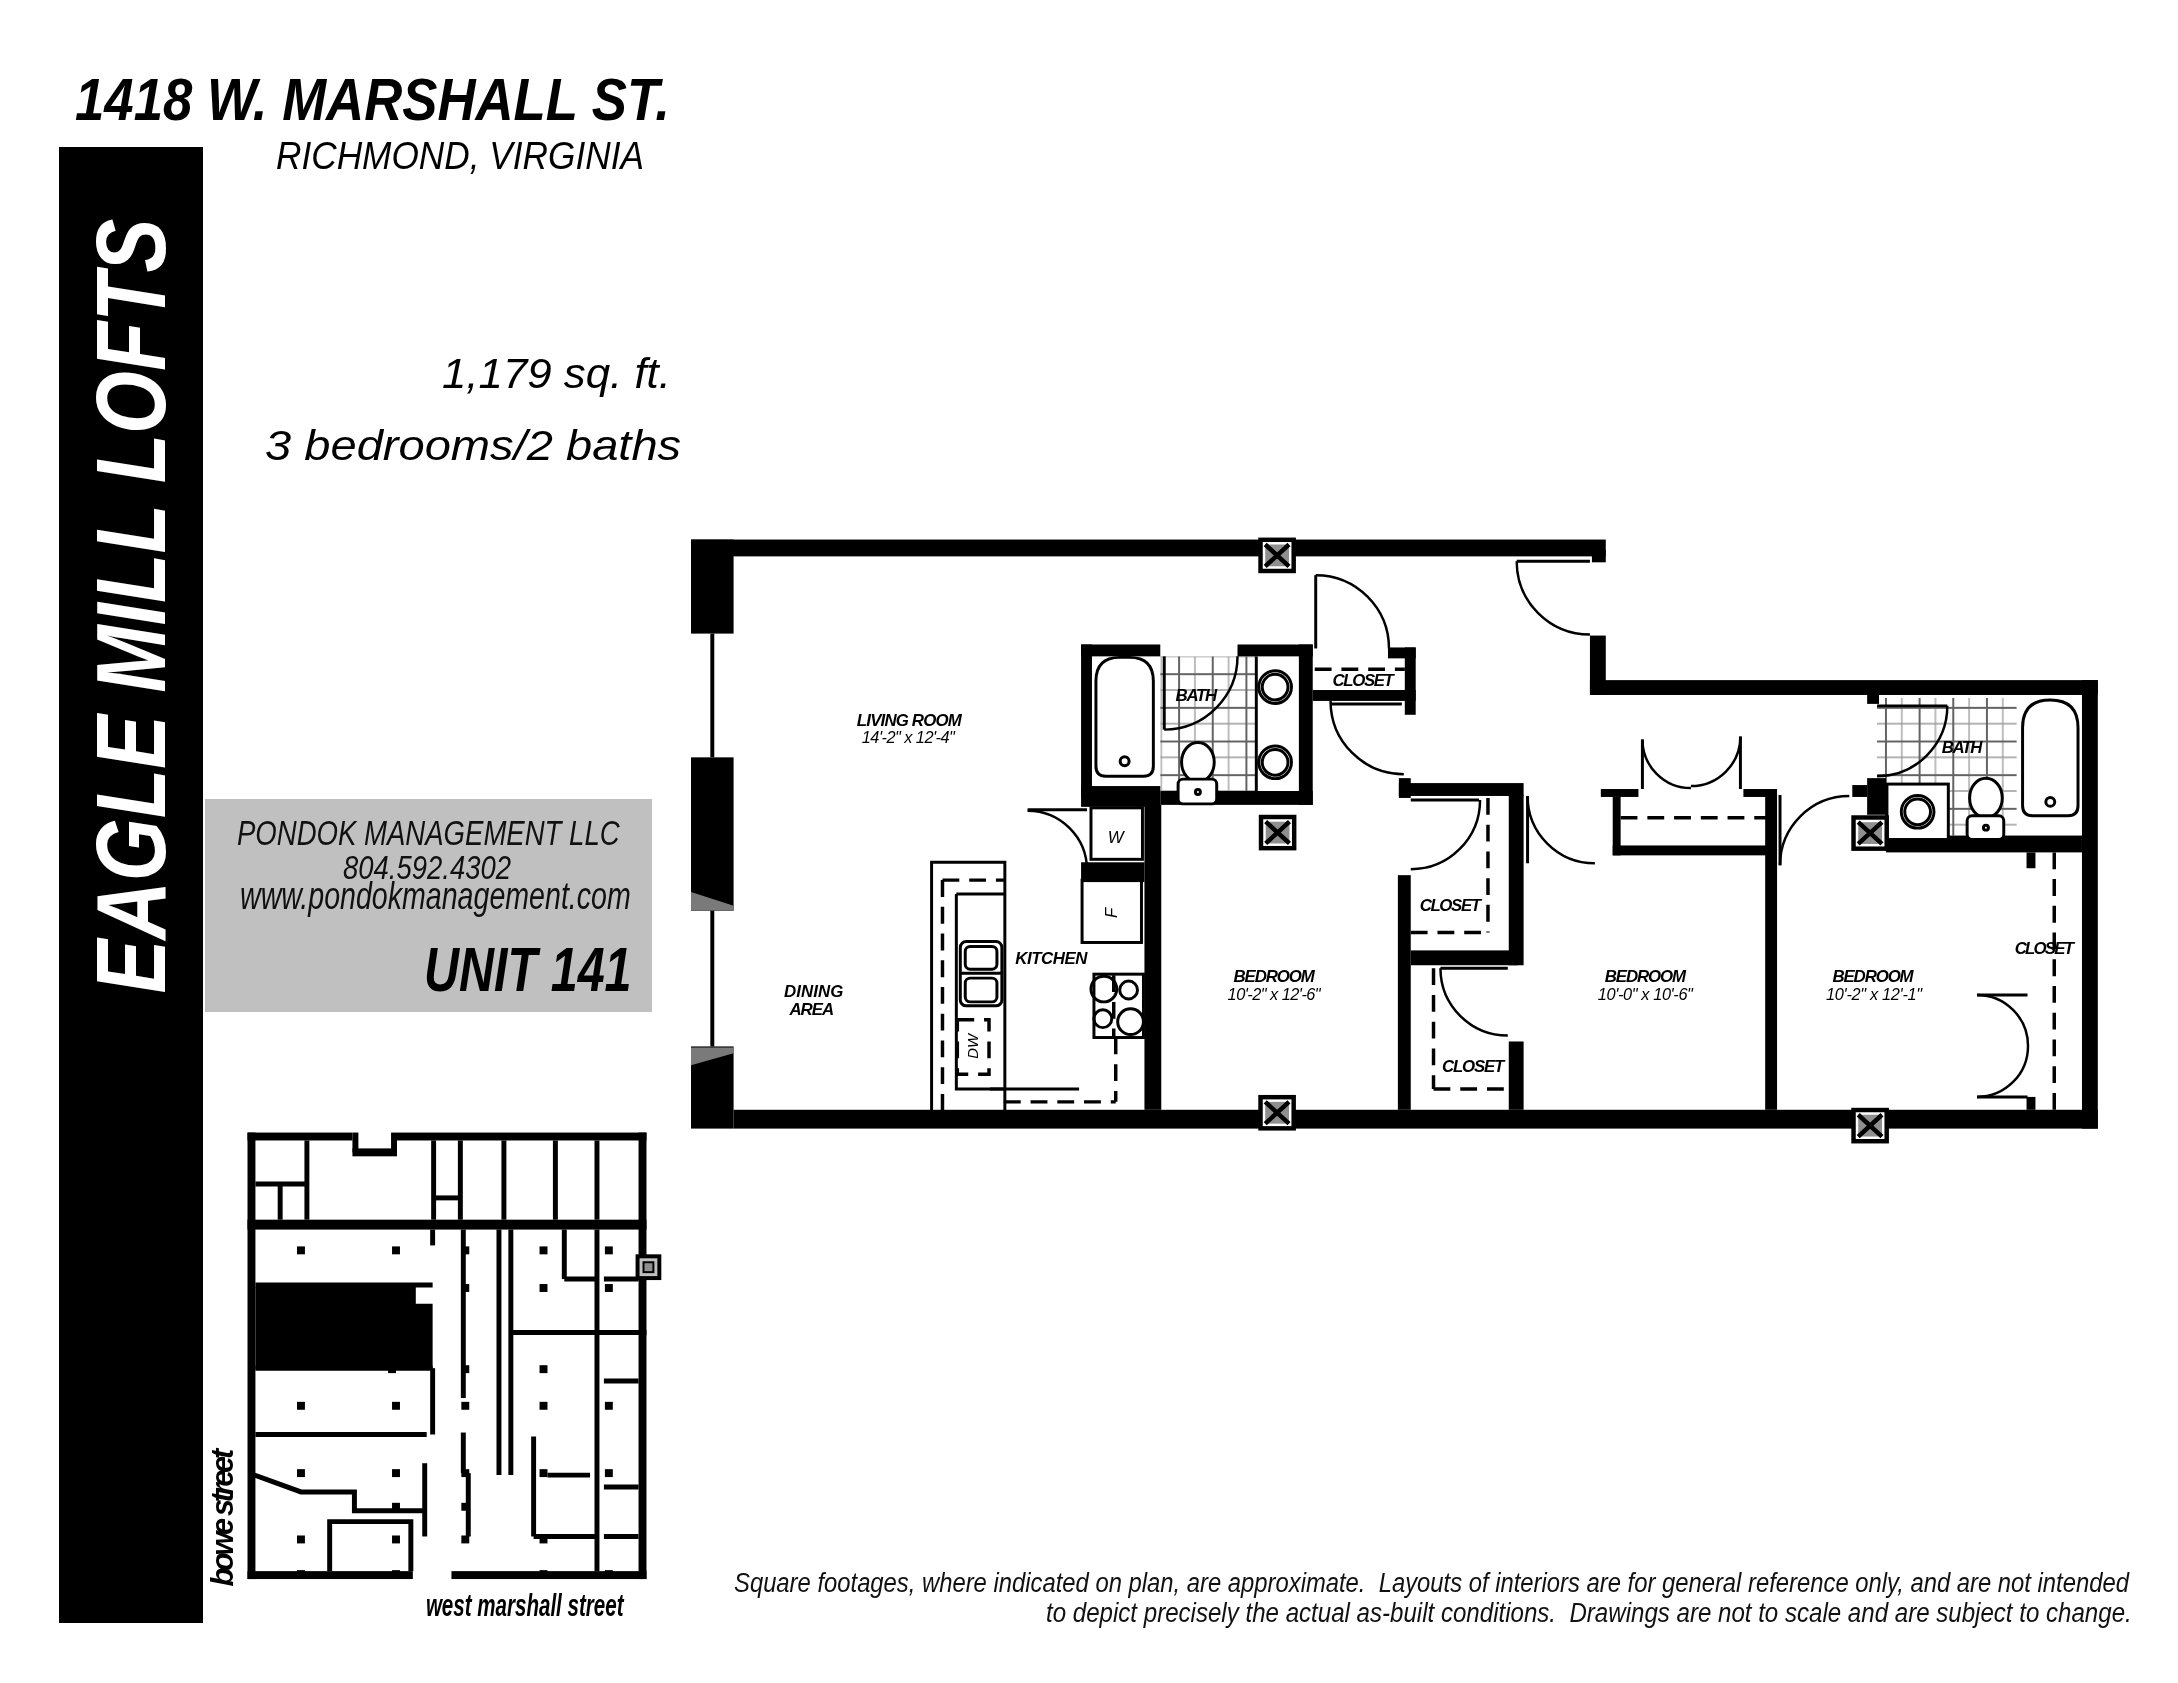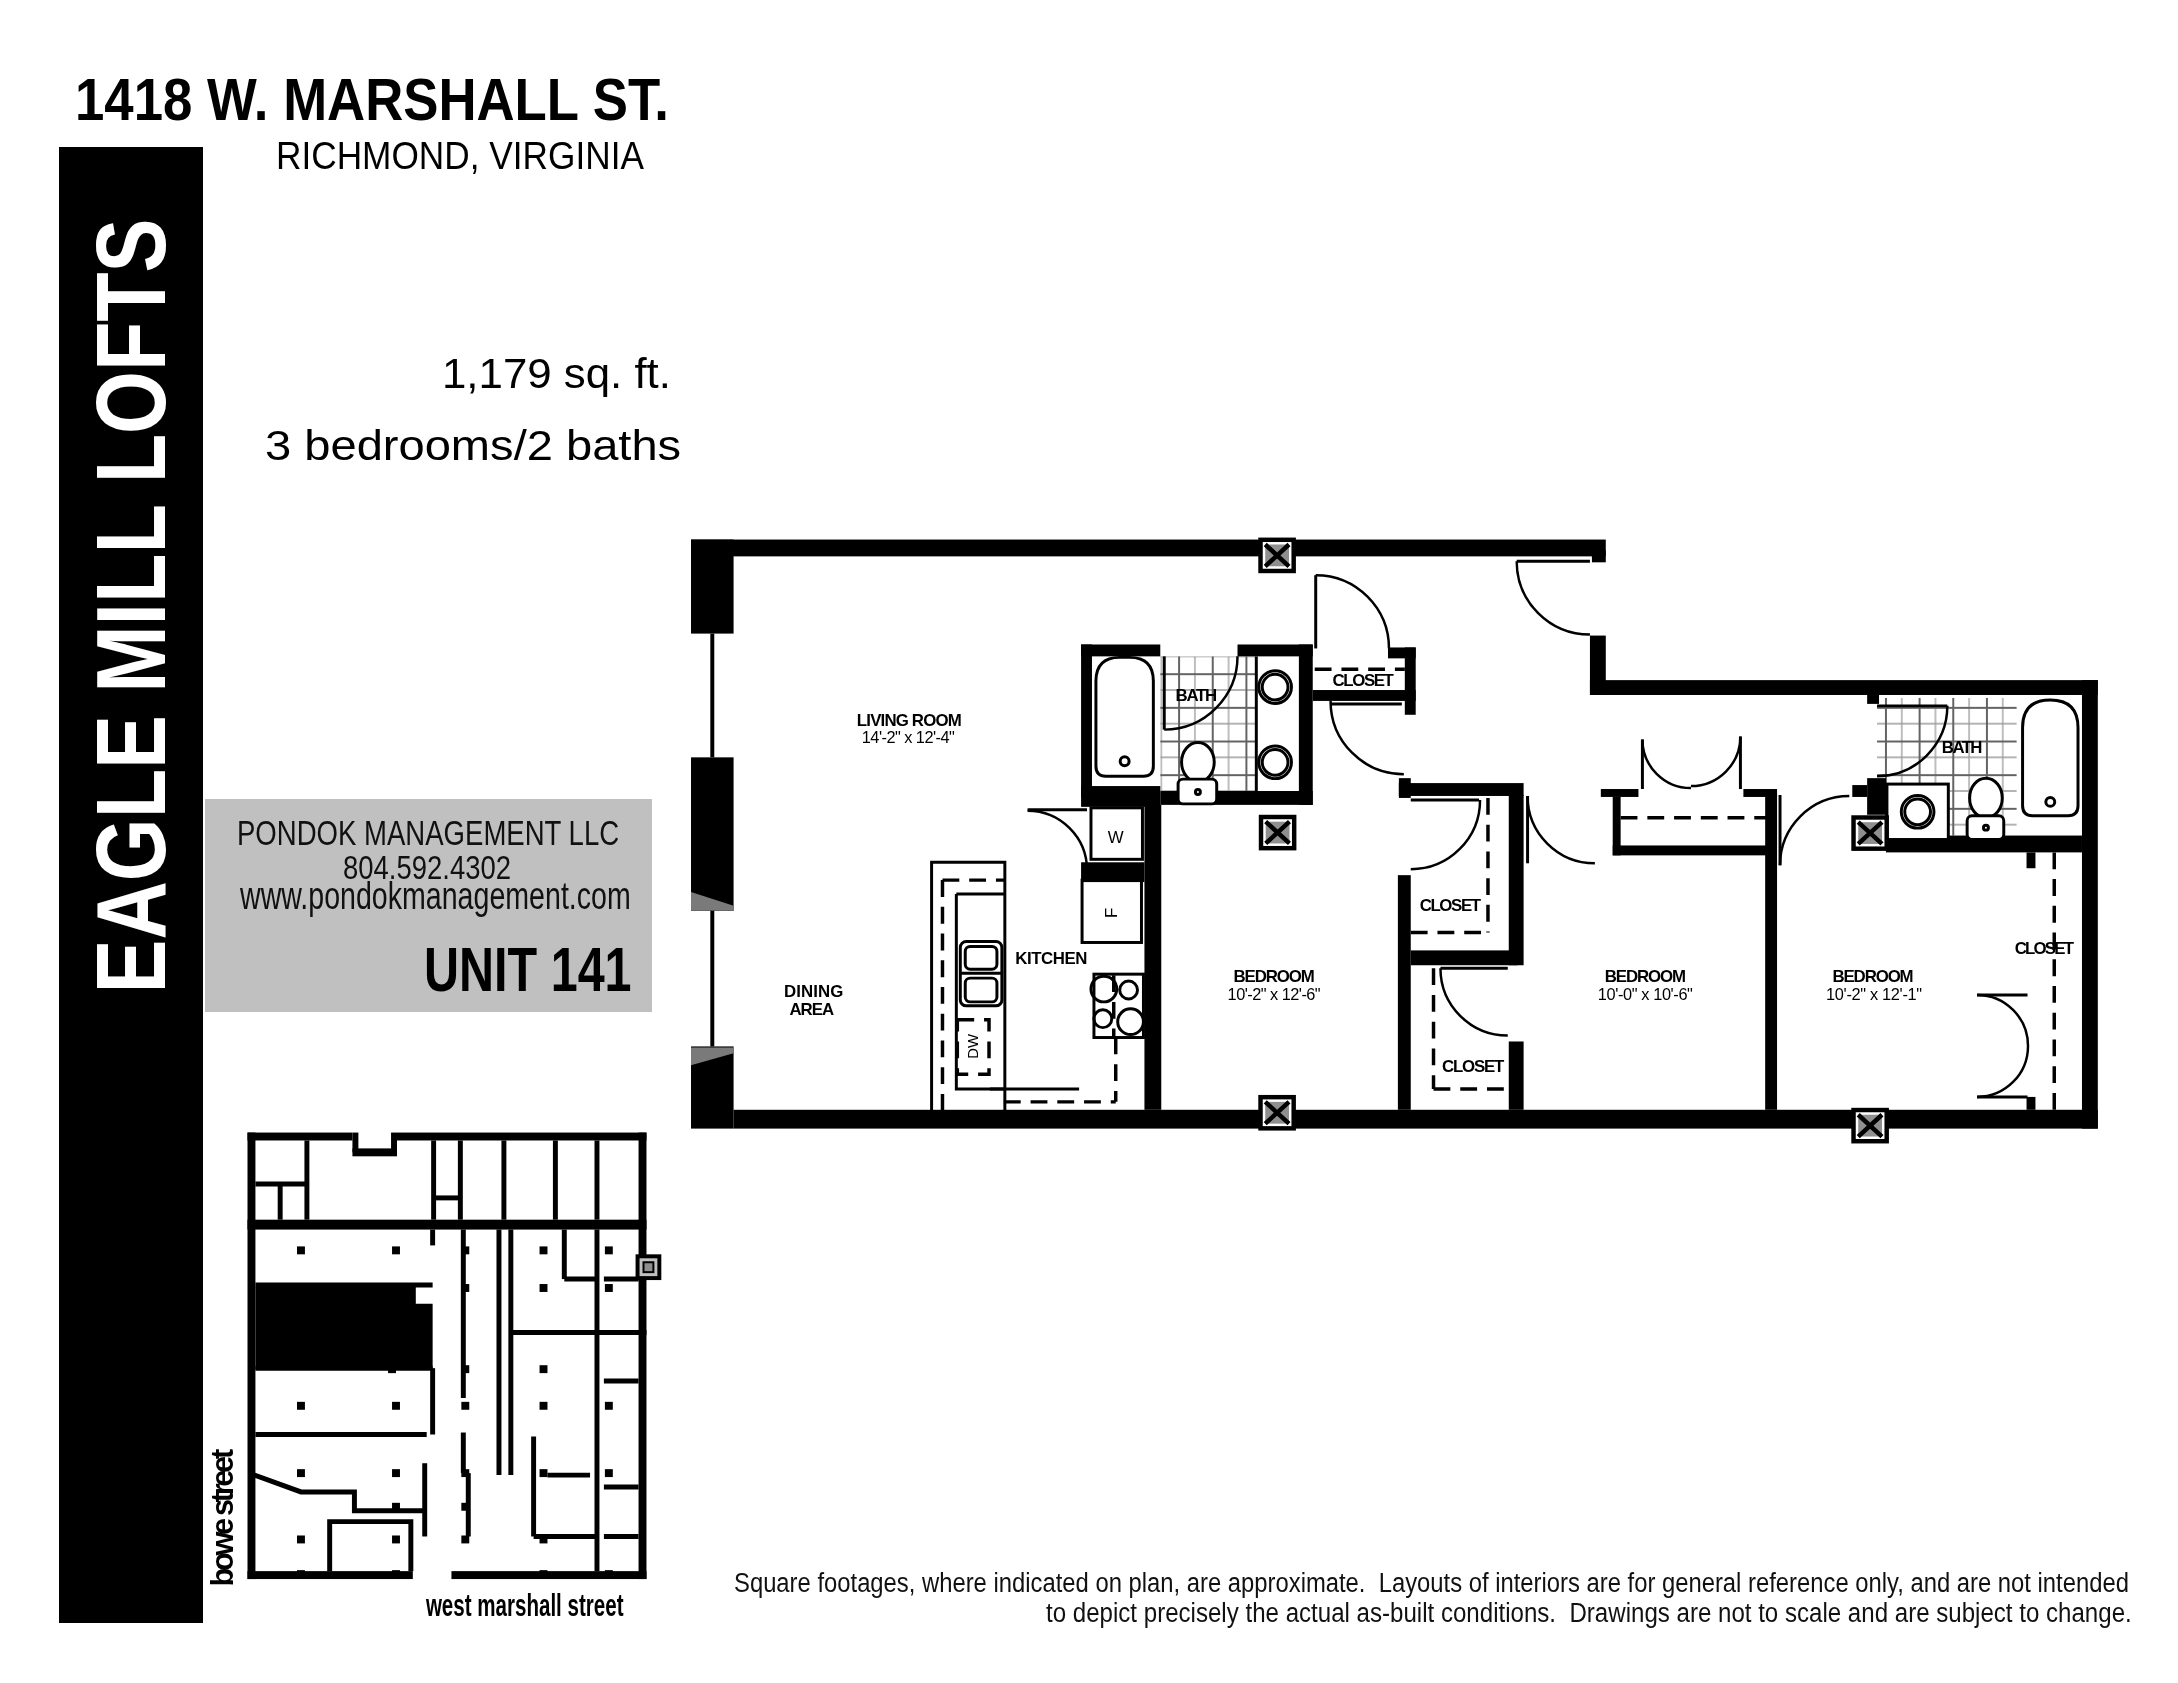--- a/index.html
+++ b/index.html
@@ -1,17 +1,17 @@
 <!DOCTYPE html>
 <html><head>
 <meta charset="utf-8">
 <style>
   html,body{margin:0;padding:0;background:#fff;}
   #page{position:relative;width:2178px;height:1683px;background:#fff;overflow:hidden;will-change:transform;
-        font-family:"Liberation Sans",sans-serif;}
+        font-family:"Liberation Sans",sans-serif;font-style:italic;}
   .abs{position:absolute;}
 </style>
 </head>
 <body>
 <div id="page">
 
   <div class="abs" id="title" style="left:75px;top:65px;font-size:60px;font-weight:bold;white-space:nowrap;transform-origin:left top;transform:scaleX(0.879);">1418 W. MARSHALL ST.</div>
   <div class="abs" id="sub" style="left:276px;top:135px;font-size:38px;white-space:nowrap;transform-origin:left top;transform:scaleX(0.927);">RICHMOND, VIRGINIA</div>
 
   <div class="abs" id="sqft" style="left:442px;top:350px;font-size:42px;white-space:nowrap;transform-origin:left top;transform:scaleX(1.043);">1,179 sq. ft.</div>

